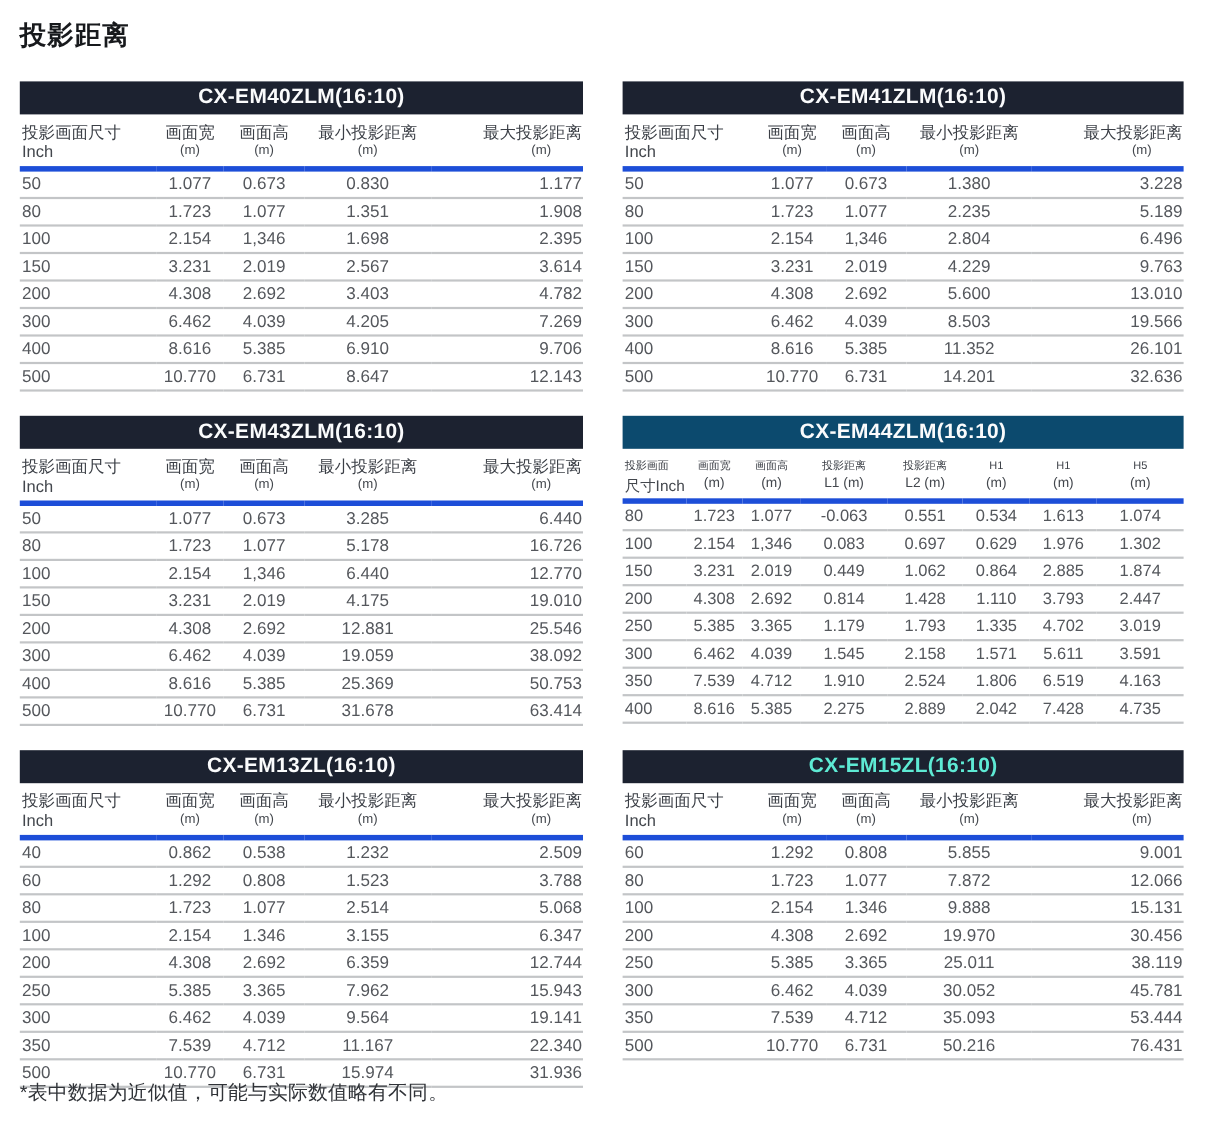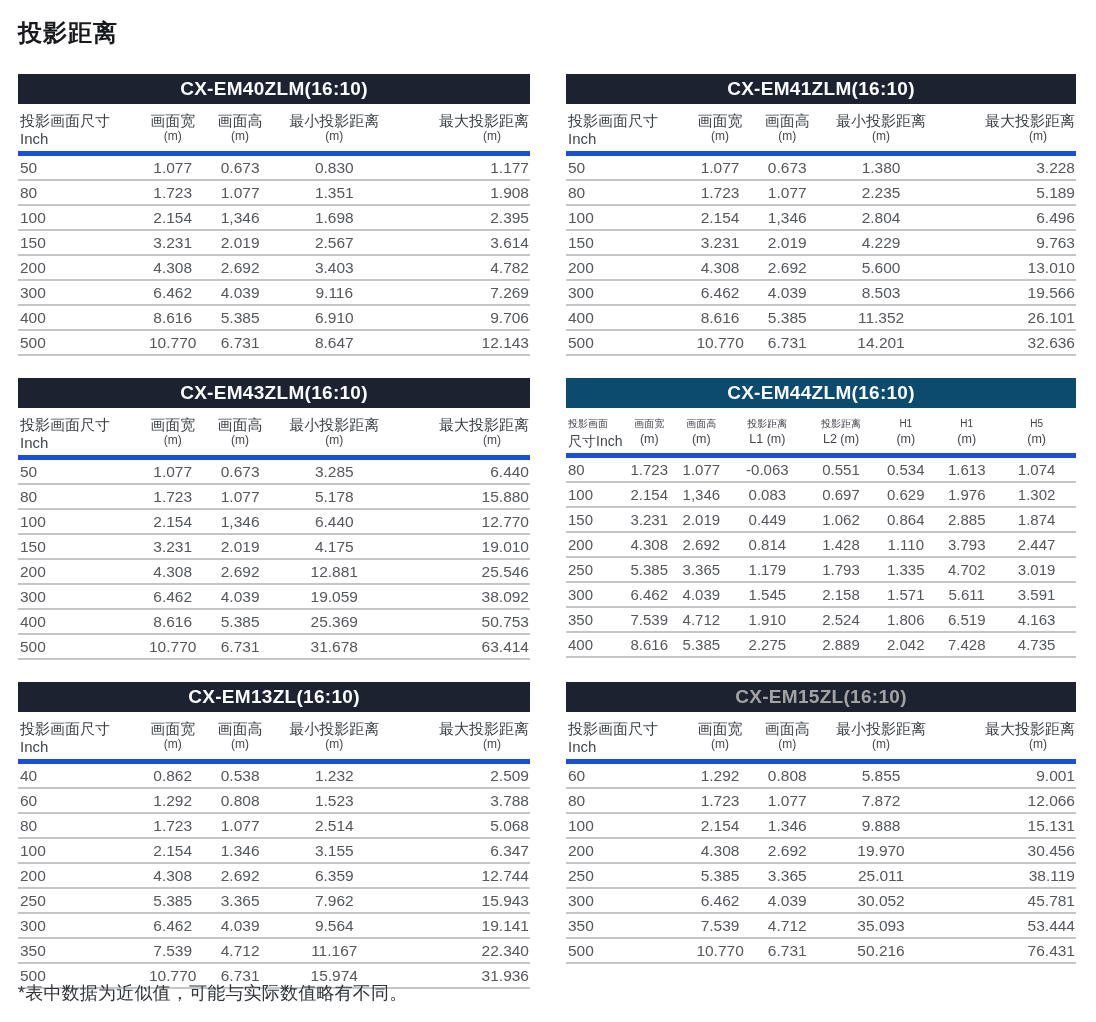--- a/index.html
+++ b/index.html
@@ -123,21 +123,21 @@
               <td class="a-l">200</td>
               <td class="a-c">4.308</td>
               <td class="a-c">2.692</td>
               <td class="a-c">3.403</td>
               <td class="a-r">4.782</td>
             </tr>
             <tr>
               <td class="a-l">300</td>
               <td class="a-c">6.462</td>
               <td class="a-c">4.039</td>
-              <td class="a-c">9.116</td>
+              <td class="a-c">4.205</td>
               <td class="a-r">7.269</td>
             </tr>
             <tr>
               <td class="a-l">400</td>
               <td class="a-c">8.616</td>
               <td class="a-c">5.385</td>
               <td class="a-c">6.910</td>
               <td class="a-r">9.706</td>
             </tr>
             <tr>
@@ -276,21 +276,21 @@
               <td class="a-c">1.077</td>
               <td class="a-c">0.673</td>
               <td class="a-c">3.285</td>
               <td class="a-r">6.440</td>
             </tr>
             <tr>
               <td class="a-l">80</td>
               <td class="a-c">1.723</td>
               <td class="a-c">1.077</td>
               <td class="a-c">5.178</td>
-              <td class="a-r">15.880</td>
+              <td class="a-r">16.726</td>
             </tr>
             <tr>
               <td class="a-l">100</td>
               <td class="a-c">2.154</td>
               <td class="a-c">1,346</td>
               <td class="a-c">6.440</td>
               <td class="a-r">12.770</td>
             </tr>
             <tr>
               <td class="a-l">150</td>
@@ -549,21 +549,21 @@
               <td class="a-c">6.731</td>
               <td class="a-c">15.974</td>
               <td class="a-r">31.936</td>
             </tr>
           </tbody>
     </table>
   </section>
 
   <section class="ptable std">
     <header class="bar" style="background: rgb(28, 34, 48);">
-      <span class="bar-label" style="color: #a3a3a3;">CX-EM15ZL(16:10)</span>
+      <span class="bar-label" style="color: #5eead4;">CX-EM15ZL(16:10)</span>
     </header>
     <table>
       <thead>
         <tr>
               <th class="a-l">
                 <div class="hl1">投影画面尺寸</div>
                 <div class="hl2 big">Inch</div>
               </th>
               <th class="a-c">
                 <div class="hl1">画面宽</div>

